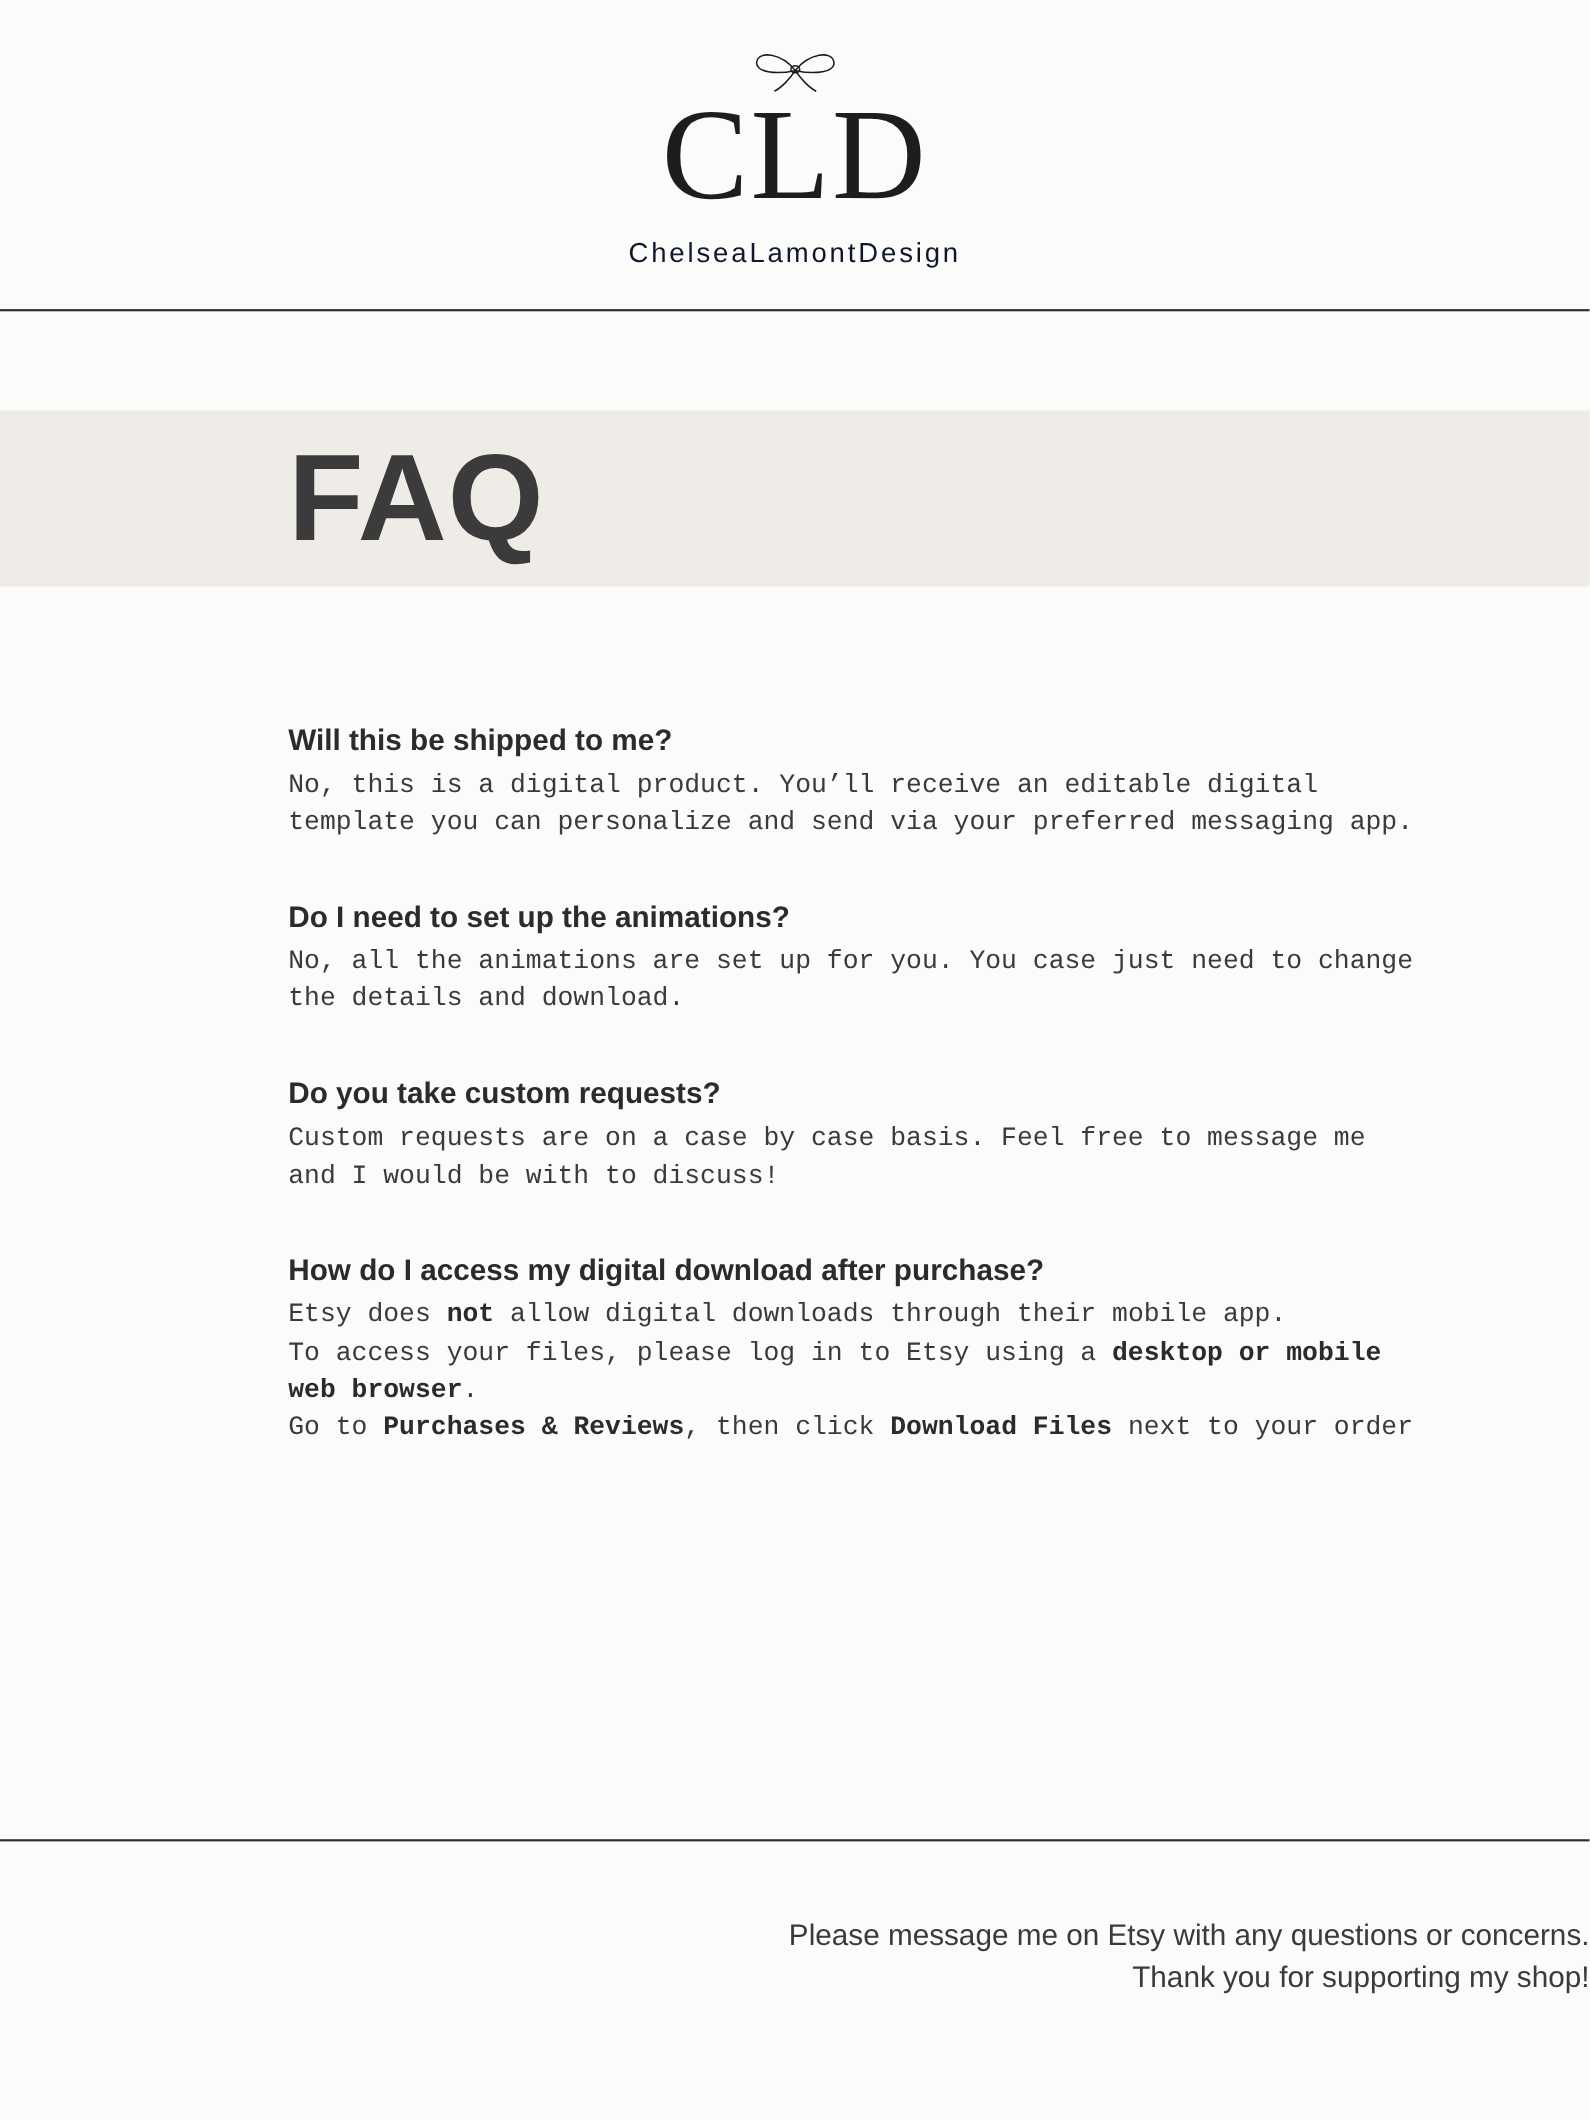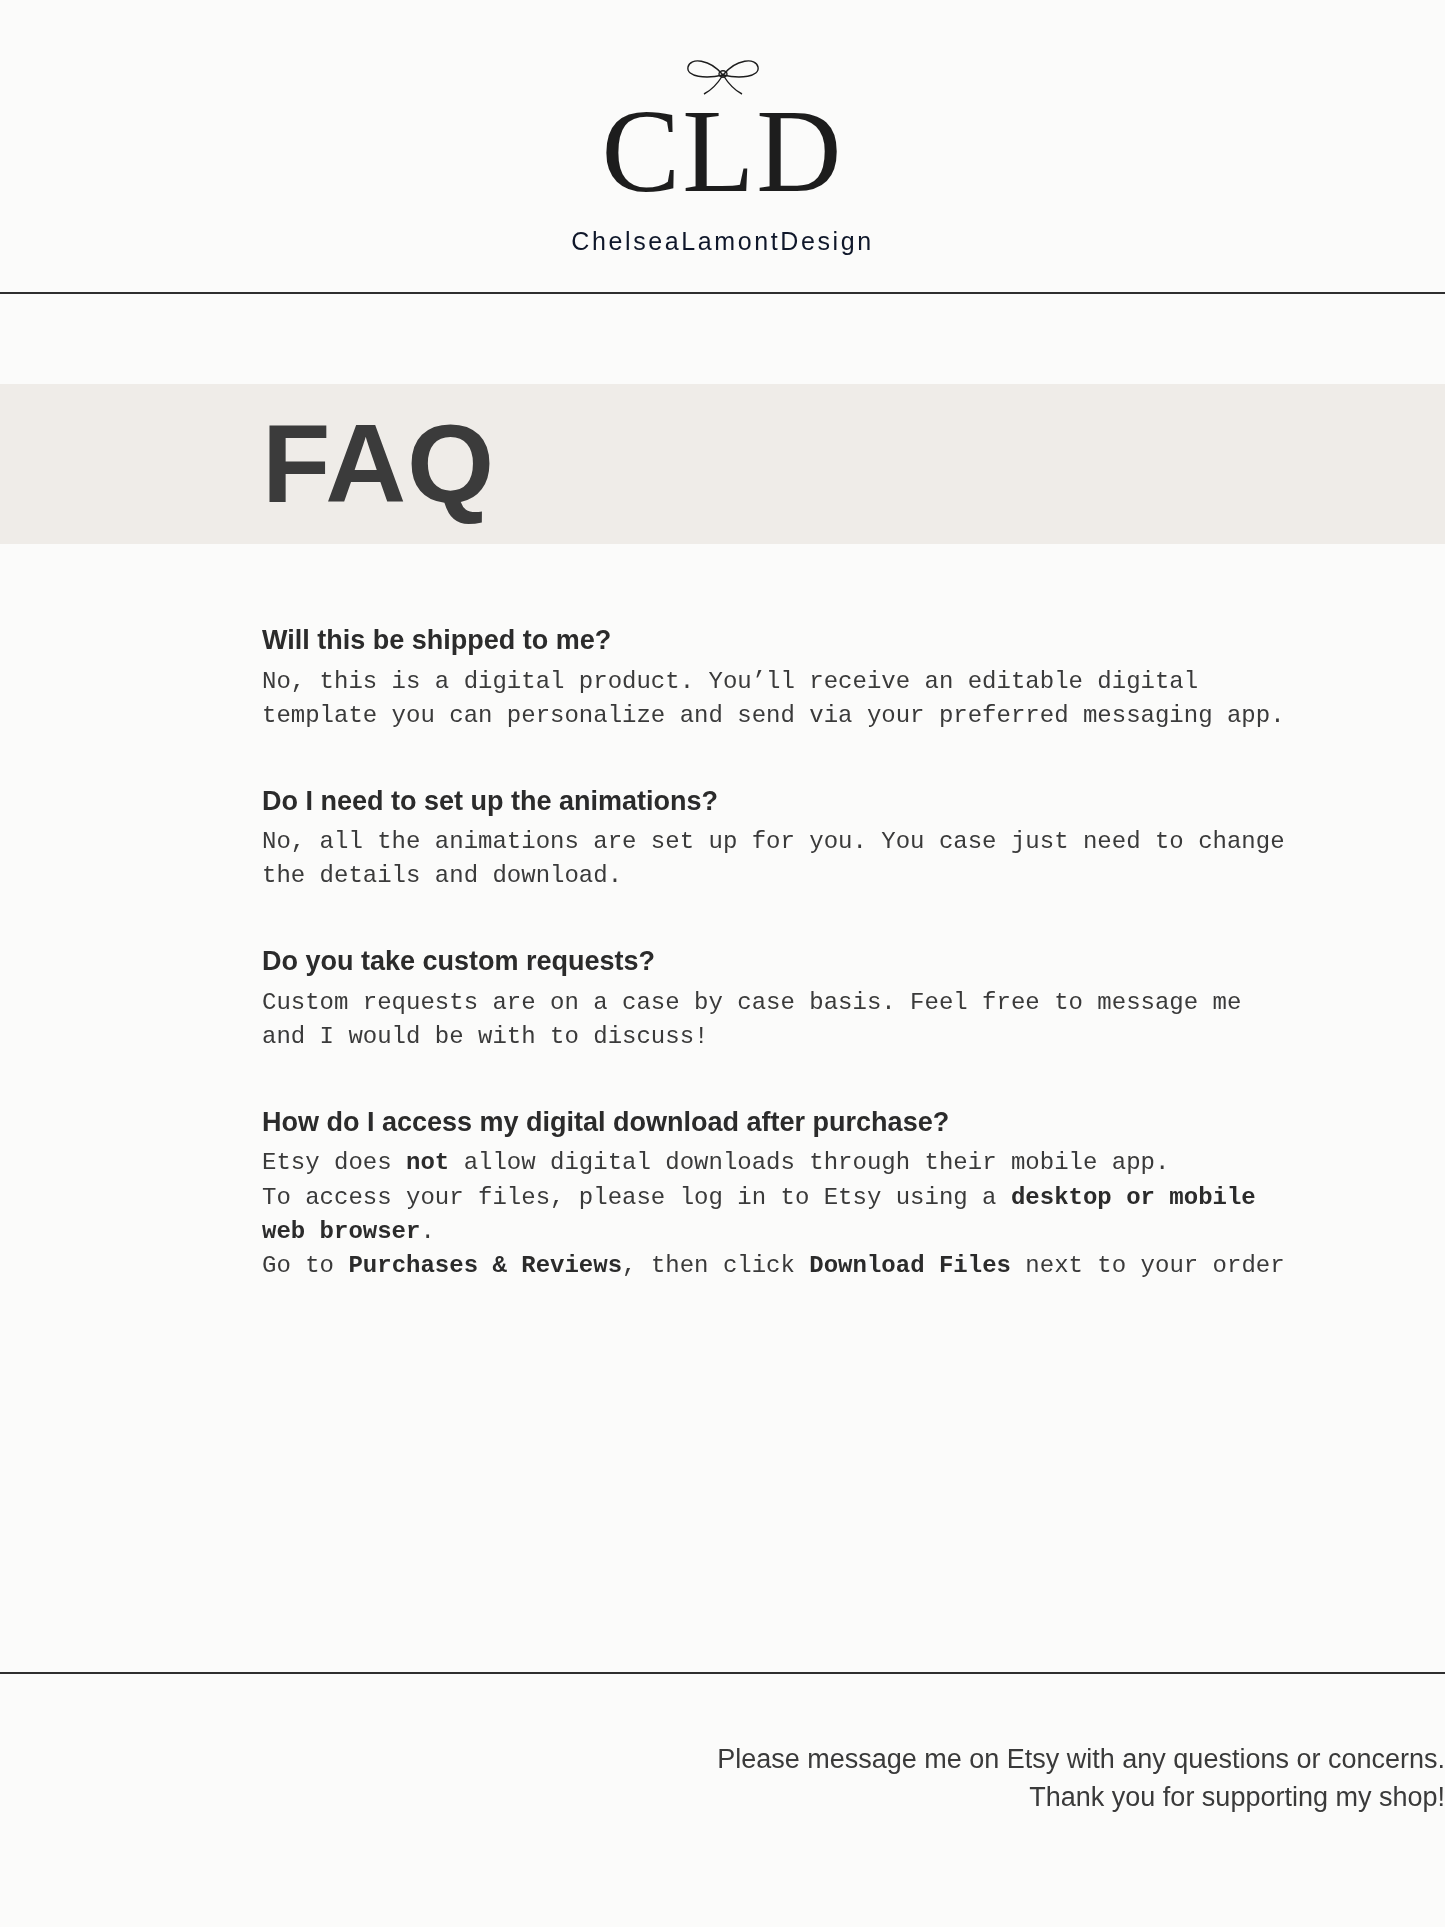--- a/index.html
+++ b/index.html
@@ -18,21 +18,21 @@
 
   .page {
     width: 1445px;
     height: 1927px;
     position: relative;
     box-sizing: border-box;
   }
 
   
   .header {
-    padding-top: 53px;
+    padding-top: 42px;
     text-align: center;
   }
   .bow-icon {
     display: block;
     margin: 0 auto;
     width: 86px;
     height: 44px;
   }
   .logo-mark {
     font-family: "Liberation Serif", serif;
@@ -70,21 +70,21 @@
     font-size: 112px;
     font-weight: 700;
     letter-spacing: 1px;
     color: #3b3b3b;
     margin-left: 262px;
     line-height: 1;
   }
 
   
   .faq-body {
-    margin: 76px 262px 0 262px;
+    margin: 120px 262px 0 262px;
     width: 1030px;
   }
   .faq-item {
     margin-bottom: 48px;
   }
   .faq-q {
     font-size: 27px;
     font-weight: bold;
     color: #2b2b2b;
     line-height: 1.5;

